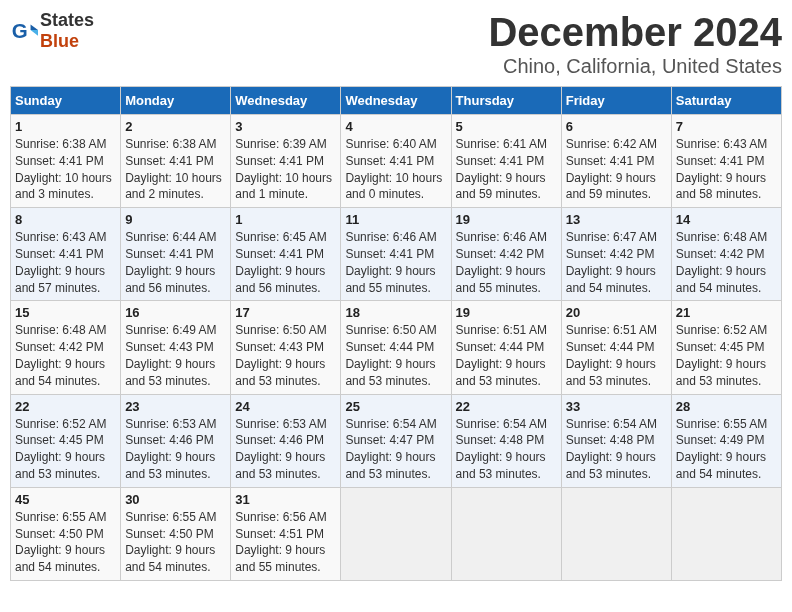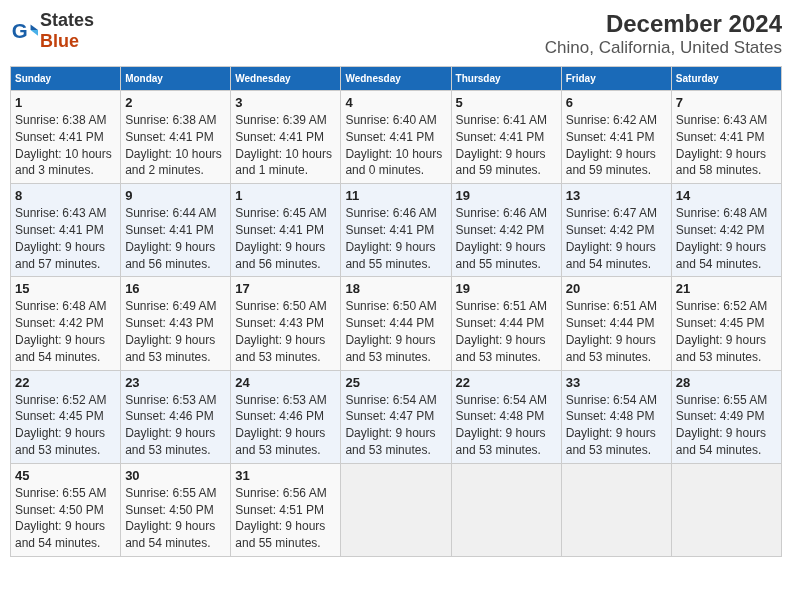--- a/index.html
+++ b/index.html
@@ -27,39 +27,39 @@
     .logo-blue { color: #c2410c; }
     .logo-icon {
       width: 28px;
       height: 28px;
       margin-right: 2px;
     }
     .title-section {
       text-align: right;
     }
     .month-title {
-      font-size: 24px;
+      font-size: 40px;
       font-weight: bold;
       color: #333;
     }
     .location-title {
-      font-size: 17px;
+      font-size: 20px;
       color: #555;
     }
     .calendar {
       width: 100%;
       border-collapse: collapse;
       font-size: 11px;
     }
     .calendar thead tr th {
       background-color: #1a6ab8;
       color: #fff;
       padding: 6px 4px;
       text-align: left;
-      font-size: 10px;
+      font-size: 13px;
       font-weight: bold;
       border: 1px solid #ccc;
     }
     .calendar tbody tr td {
       border: 1px solid #ccc;
       padding: 4px 4px;
       vertical-align: top;
       width: calc(100% / 7);
       min-height: 80px;
       background: #fff;

